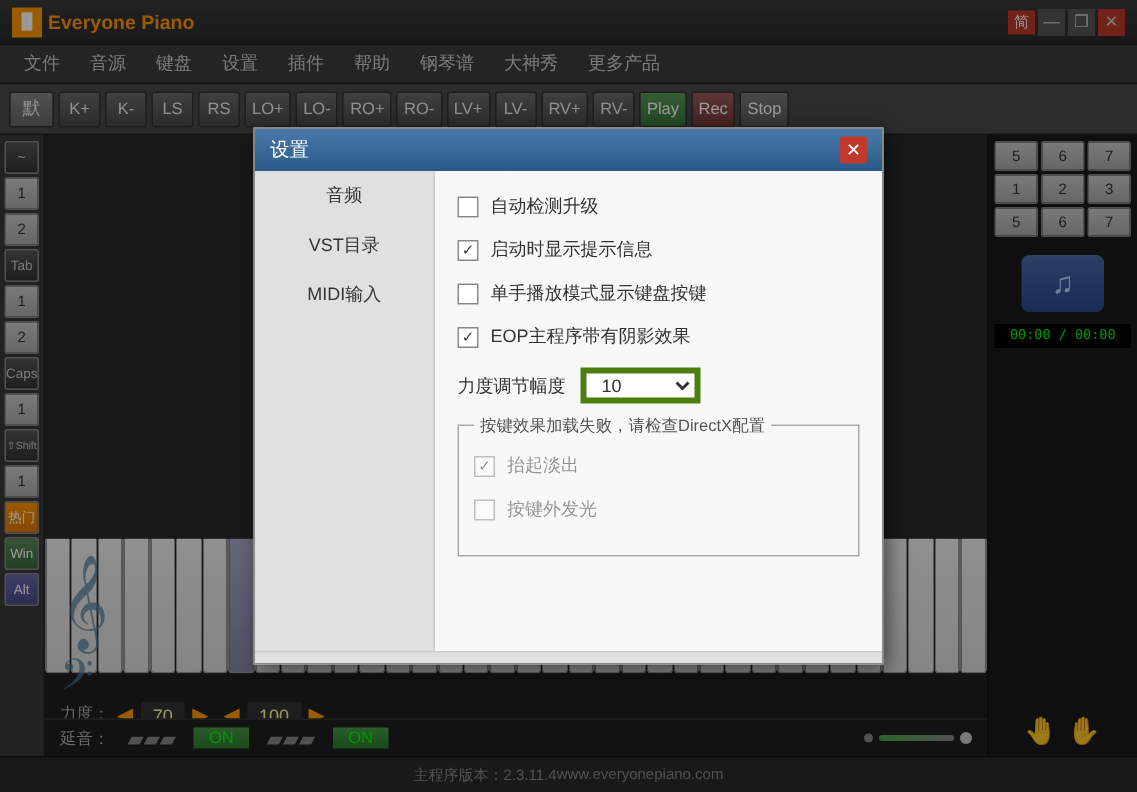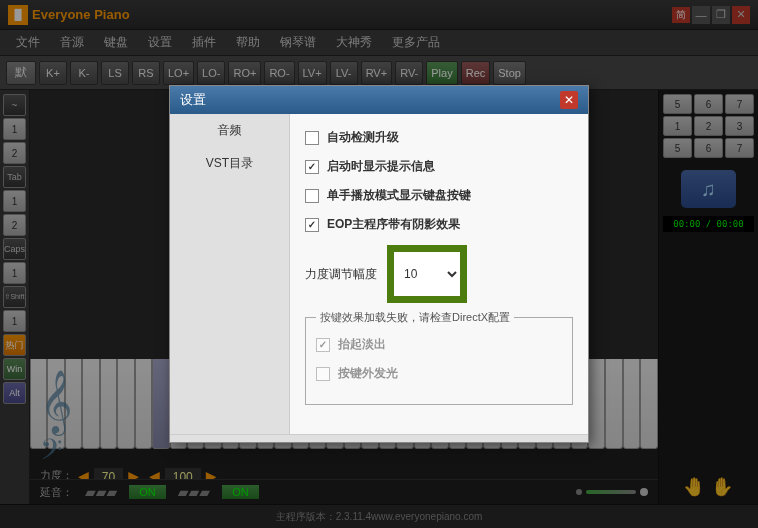--- a/index.html
+++ b/index.html
@@ -256,21 +256,20 @@
       flex: 1;
       padding: 15px;
       background: #f8f8f8;
       overflow-y: auto;
     }
     .setting-row {
       display: flex;
       align-items: center;
       margin-bottom: 12px;
       gap: 8px;
-      font-weight: bold;
     }
     .checkbox {
       width: 14px;
       height: 14px;
       border: 1px solid #888;
       background: white;
       display: flex;
       align-items: center;
       justify-content: center;
       flex-shrink: 0;
@@ -290,23 +289,23 @@
       align-items: center;
       gap: 10px;
       margin-bottom: 14px;
     }
     .dropdown-label {
       color: #333;
       font-size: 12px;
       min-width: 70px;
     }
     .dropdown-select {
-      border: 7px solid #4d7c0f;
+      border: 4px solid #4d7c0f;
       background: white;
-      padding: 14px 6px;
+      padding: 0 6px;
       font-size: 12px;
       min-width: 80px;
       color: #333;
     }
     .group-box {
       border: 1px solid #aaa;
       padding: 10px;
       margin-top: 5px;
       position: relative;
     }
@@ -522,20 +521,21 @@
     <div class="dialog-title-bar">
       <span>设置</span>
       <button class="dialog-close-btn">✕</button>
     </div>
 
     <div class="dialog-body">
 
       <div class="dialog-sidebar">
         <div class="dialog-nav-item">音频</div>
         <div class="dialog-nav-item">VST目录</div>
+        <div class="dialog-nav-item">MIDI输入</div>
       </div>
 
       <div class="dialog-content">
 
         <div class="setting-row">
           <div class="checkbox"></div>
           <span class="setting-label">自动检测升级</span>
         </div>
 
         <div class="setting-row">

